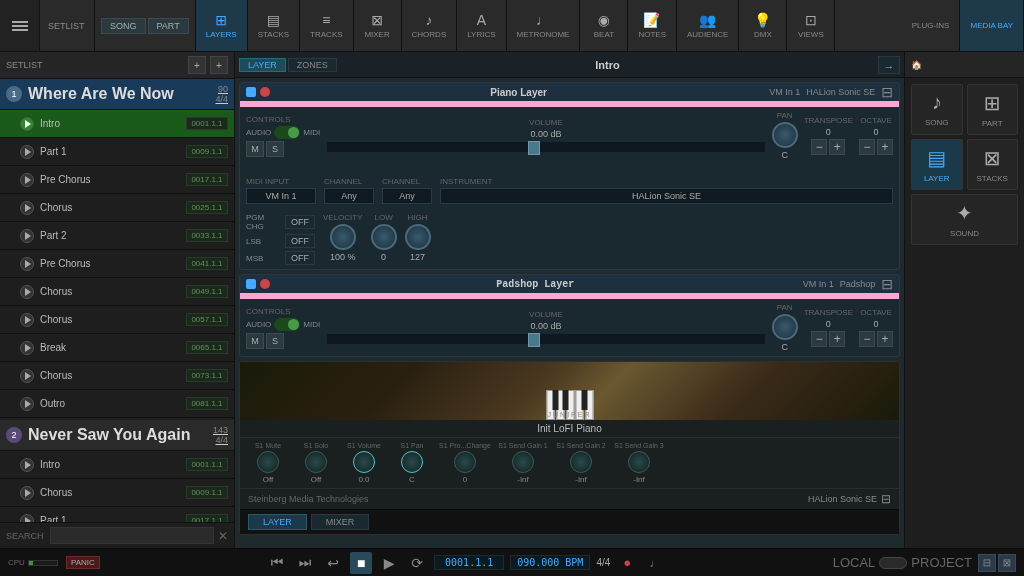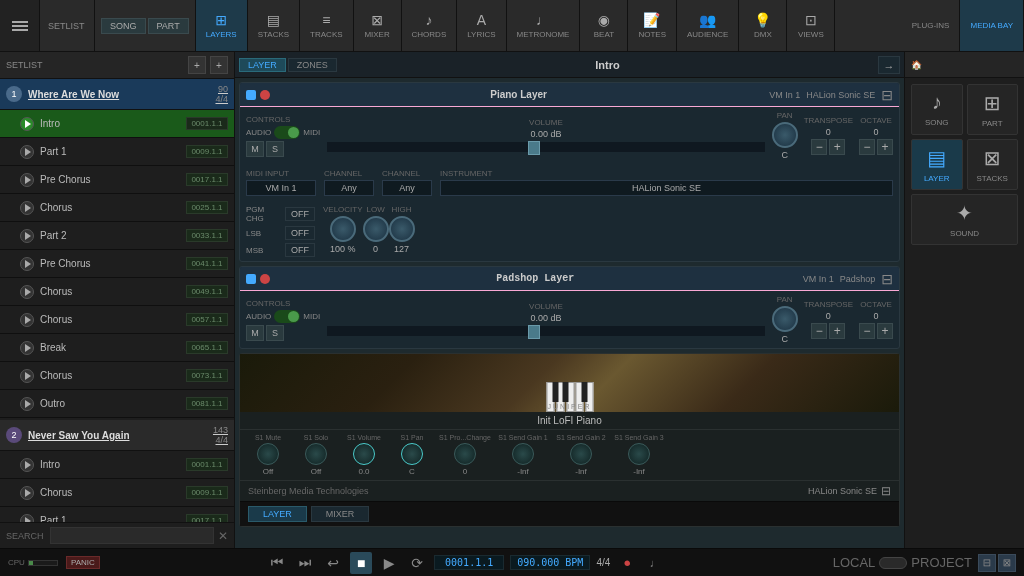--- a/index.html
+++ b/index.html
@@ -60,21 +60,21 @@
     .song-item {
       display: flex; align-items: center; padding: 5px 6px;
       background: #2a2a2a; border-bottom: 1px solid #111; cursor: pointer;
     }
     .song-item.active { background: #1a3a5a; }
     .song-number {
       width: 16px; height: 16px; background: #4a6a8a; border-radius: 50%;
       display: flex; align-items: center; justify-content: center;
       font-size: 9px; color: #fff; margin-right: 6px; flex-shrink: 0;
     }
-    .song-title { flex: 1; font-size: 10px; color: #ddd; font-weight: bold; text-decoration: underline; }
+    .song-title { flex: 1; font-size: 16px; color: #ddd; font-weight: bold; }
     .song-meta { text-align: right; text-decoration: underline; }
     .song-meta .bars { font-size: 9px; color: #888; }
     .song-meta .time-sig { font-size: 9px; color: #888; }
 
     .part-item {
       display: flex; align-items: center; padding: 4px 6px 4px 20px;
       border-bottom: 1px solid #0f0f0f; cursor: pointer; min-height: 28px;
     }
     .part-item.active { background: #1a5a1a; }
     .part-play-btn {
@@ -111,21 +111,21 @@
     }
     .layers-area::-webkit-scrollbar { width: 4px; }
     .layers-area::-webkit-scrollbar-thumb { background: #2a4a5a; }
 
     .layer-card {
       background: #1a2830; border: 1px solid #2a3840; border-radius: 3px;
       margin-bottom: 4px; overflow: hidden;
     }
     .layer-header {
       display: flex; align-items: center; height: 24px; background: #1e3040;
-      padding: 9px 6px; gap: 6px; border-bottom: 1px solid #f9a8d4;
+      padding: 9px 6px; gap: 6px; border-bottom: 6px solid #f9a8d4;
     }
     .layer-header-left { display: flex; align-items: center; gap: 4px; flex: 1; }
 
     
     .right-panel {
       width: 120px; background: #1e1e1e; border-left: 1px solid #111;
       display: flex; flex-direction: column;
     }
 
     .media-grid { display: grid; grid-template-columns: 1fr 1fr; gap: 4px; padding: 6px; }
@@ -471,21 +471,21 @@
             <span style="font-size:8px;color:#666;text-transform:uppercase;">OCTAVE</span>
             <span style="font-size:9px;color:#aaa;">0</span>
             <div style="display:flex;gap:2px;">
               <button style="width:16px;height:16px;background:#2a3a3e;border:1px solid #3a4a4e;color:#aaa;font-size:12px;cursor:pointer;">−</button>
               <button style="width:16px;height:16px;background:#2a3a3e;border:1px solid #3a4a4e;color:#aaa;font-size:12px;cursor:pointer;">+</button>
             </div>
           </div>
         </div>
 
         <div style="display:flex;gap:8px;padding:4px 6px;border-bottom:1px solid #1a2830;align-items:flex-end;">
-          <div style="display:flex;flex-direction:column;gap:2px;">
+          <div style="display:flex;flex-direction:column;gap:2px;margin-top:8px;">
             <span style="font-size:8px;color:#666;text-transform:uppercase;">MIDI INPUT</span>
             <div style="background:#0f1a20;border:1px solid #2a3a4a;color:#aaa;padding:2px 8px;font-size:9px;min-width:70px;text-align:center;">VM In 1</div>
           </div>
           <div style="display:flex;flex-direction:column;gap:2px;">
             <span style="font-size:8px;color:#666;text-transform:uppercase;">CHANNEL</span>
             <div style="background:#0f1a20;border:1px solid #2a3a4a;color:#aaa;padding:2px 8px;font-size:9px;min-width:50px;text-align:center;">Any</div>
           </div>
           <div style="display:flex;flex-direction:column;gap:2px;">
             <span style="font-size:8px;color:#666;text-transform:uppercase;">CHANNEL</span>
             <div style="background:#0f1a20;border:1px solid #2a3a4a;color:#aaa;padding:2px 8px;font-size:9px;min-width:50px;text-align:center;">Any</div>
@@ -507,21 +507,21 @@
               <div style="background:#1a2830;border:1px solid #2a3840;color:#aaa;font-size:9px;padding:1px 4px;min-width:30px;text-align:center;">OFF</div>
             </div>
             <div style="display:flex;align-items:center;gap:4px;">
               <span style="font-size:8px;color:#888;width:35px;">MSB</span>
               <div style="background:#1a2830;border:1px solid #2a3840;color:#aaa;font-size:9px;padding:1px 4px;min-width:30px;text-align:center;">OFF</div>
             </div>
           </div>
 
 
           <div style="display:flex;flex-direction:column;gap:4px;">
-            <div style="display:flex;align-items:center;text-align:center;">
+            <div style="display:flex;gap:8px;align-items:center;text-align:center;">
               <div style="display:flex;flex-direction:column;align-items:center;gap:2px;">
                 <span style="font-size:8px;color:#666;text-transform:uppercase;">VELOCITY</span>
                 <div style="width:26px;height:26px;border-radius:50%;background:radial-gradient(circle,#3a5a6a,#1a3040);border:2px solid #4a6a7a;cursor:pointer;"></div>
                 <span style="font-size:9px;color:#aaa;">100 %</span>
               </div>
               <div style="display:flex;flex-direction:column;align-items:center;gap:2px;">
                 <span style="font-size:8px;color:#666;text-transform:uppercase;">LOW</span>
                 <div style="width:26px;height:26px;border-radius:50%;background:radial-gradient(circle,#3a5a6a,#1a3040);border:2px solid #4a6a7a;cursor:pointer;"></div>
                 <span style="font-size:9px;color:#aaa;">0</span>
               </div>

